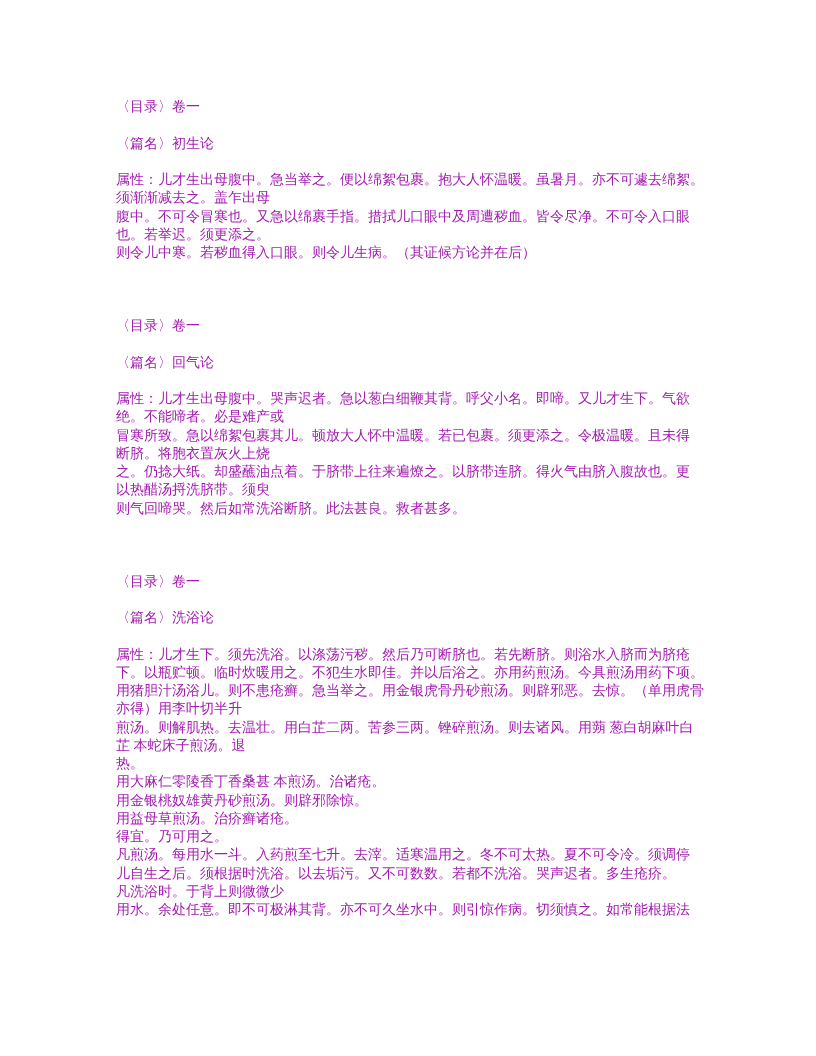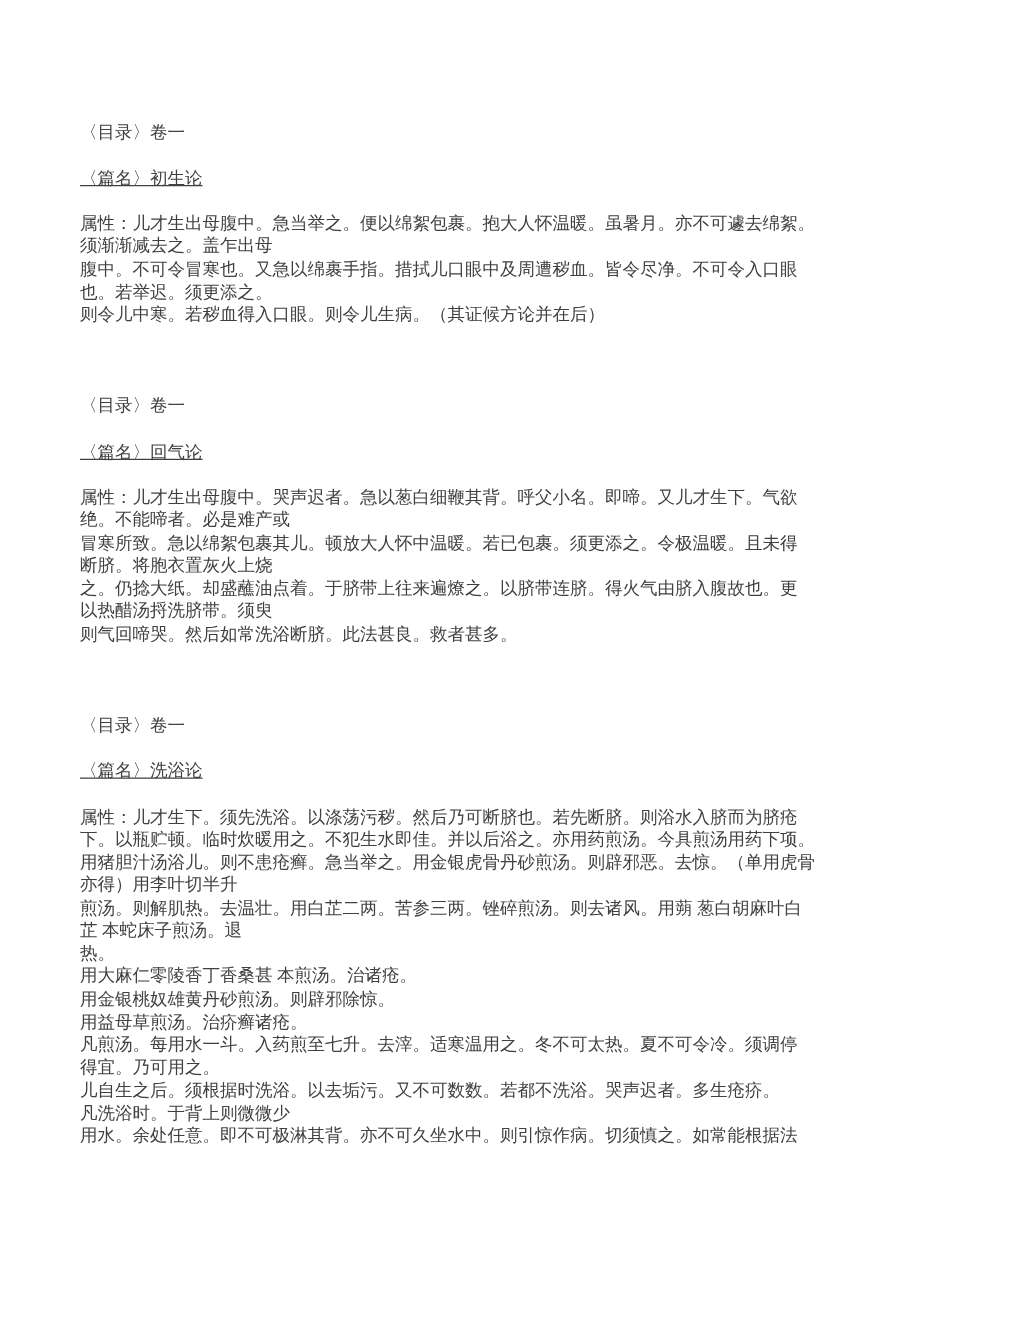--- a/index.html
+++ b/index.html
@@ -6,37 +6,37 @@
     margin: 0;
     padding: 0;
     background: #ffffff;
   }
   .page {
     position: relative;
     width: 732px;
     height: 1056px;
     background: #ffffff;
     box-sizing: border-box;
-    padding: 98px 40px 0 64px;
+    padding: 98px 40px 0 116px;
     font-family: "Liberation Serif", "DejaVu Serif", serif;
     font-size: 14px;
     line-height: 18.25px;
-    color: #404040;
+    color: #a21caf;
     overflow: hidden;
   }
   .line,
   .sec-toc,
   .sec-title {
     height: 18.25px;
     white-space: pre;
     font-kerning: none;
   }
   
   .sec-toc   { margin-bottom: 18.25px; }
-  .sec-title { margin-bottom: 18.25px; text-decoration: underline; }
+  .sec-title { margin-bottom: 18.25px; }
   
   .section + .section { margin-top: 54.75px; }
 </style>
 </head>
 <body>
 
 <div class="page">
 
   <div class="section">
     <div class="sec-toc">〈目录〉卷一</div>
@@ -66,20 +66,20 @@
     <div class="line">属性：儿才生下。须先洗浴。以涤荡污秽。然后乃可断脐也。若先断脐。则浴水入脐而为脐疮</div>
     <div class="line">下。以瓶贮顿。临时炊暖用之。不犯生水即佳。并以后浴之。亦用药煎汤。今具煎汤用药下项。</div>
     <div class="line">用猪胆汁汤浴儿。则不患疮癣。急当举之。用金银虎骨丹砂煎汤。则辟邪恶。去惊。（单用虎骨</div>
     <div class="line">亦得）用李叶切半升</div>
     <div class="line">煎汤。则解肌热。去温壮。用白芷二两。苦参三两。锉碎煎汤。则去诸风。用蒴 葱白胡麻叶白</div>
     <div class="line">芷 本蛇床子煎汤。退</div>
     <div class="line">热。</div>
     <div class="line">用大麻仁零陵香丁香桑甚 本煎汤。治诸疮。</div>
     <div class="line">用金银桃奴雄黄丹砂煎汤。则辟邪除惊。</div>
     <div class="line">用益母草煎汤。治疥癣诸疮。</div>
+    <div class="line">得宜。乃可用之。</div>
     <div class="line">凡煎汤。每用水一斗。入药煎至七升。去滓。适寒温用之。冬不可太热。夏不可令冷。须调停</div>
-    <div class="line">得宜。乃可用之。</div>
     <div class="line">儿自生之后。须根据时洗浴。以去垢污。又不可数数。若都不洗浴。哭声迟者。多生疮疥。</div>
     <div class="line">凡洗浴时。于背上则微微少</div>
     <div class="line">用水。余处任意。即不可极淋其背。亦不可久坐水中。则引惊作病。切须慎之。如常能根据法</div>
   </div>
 
 </div>
 
 </body></html>

